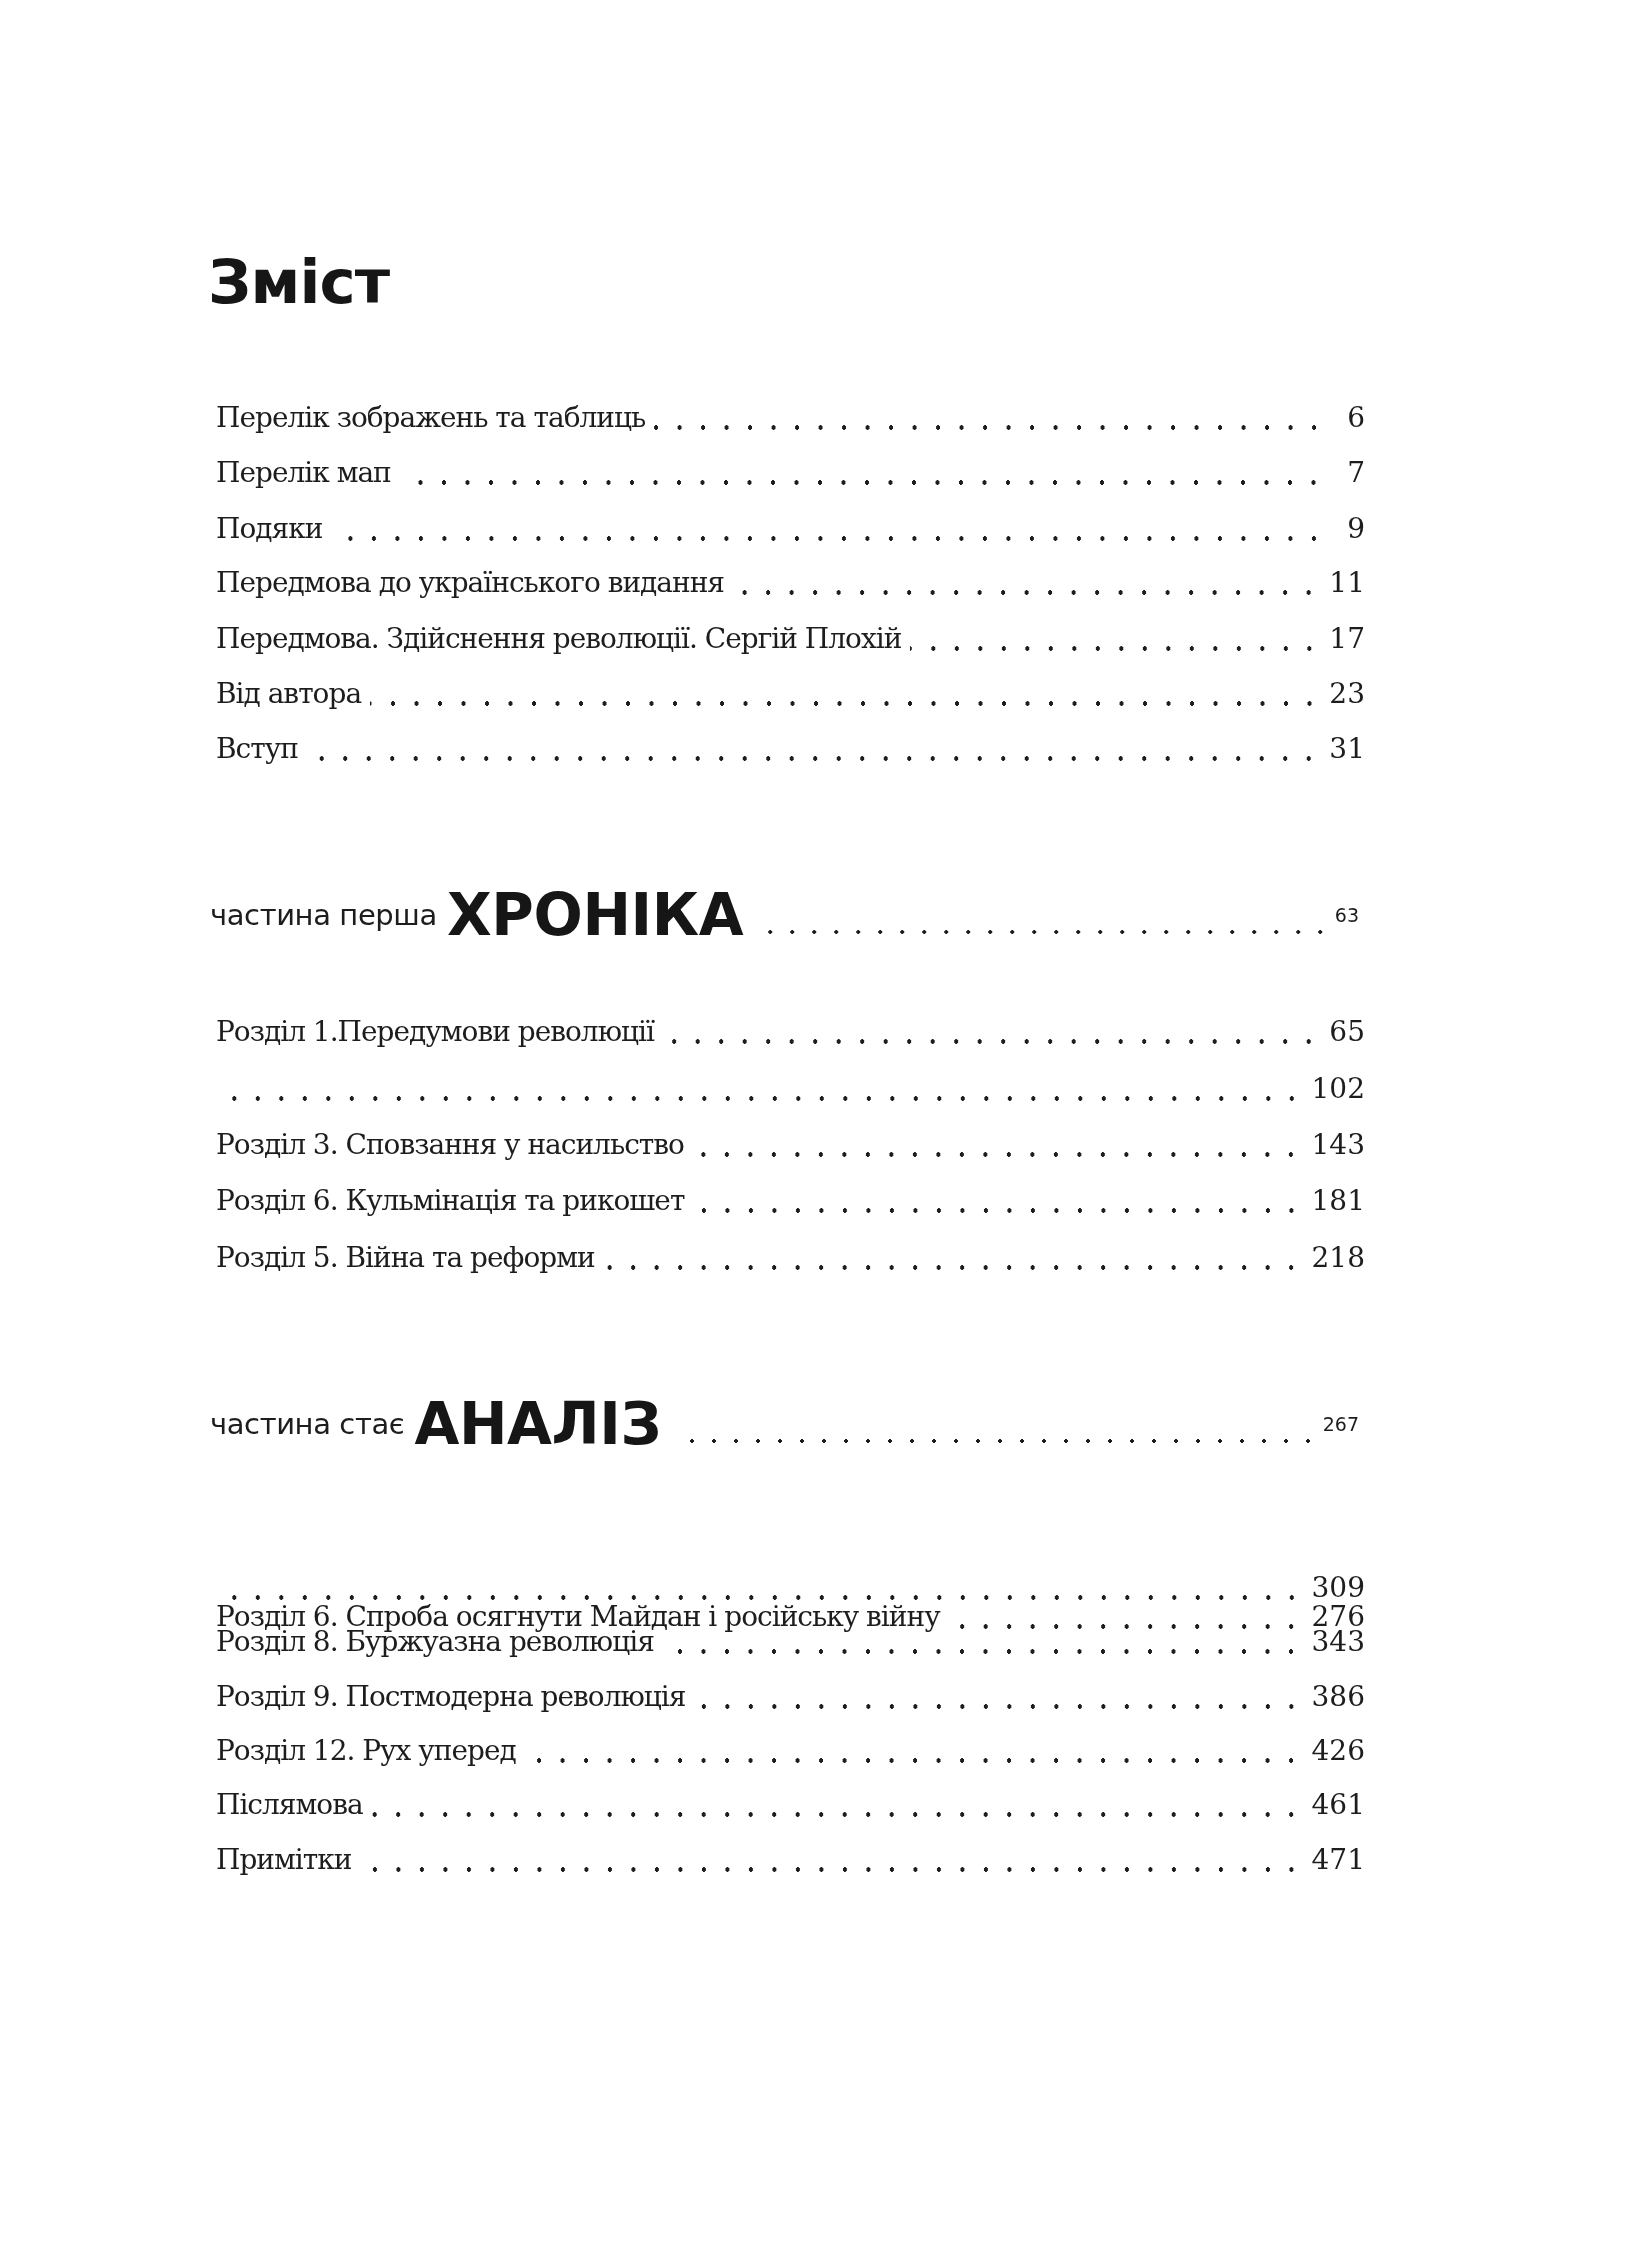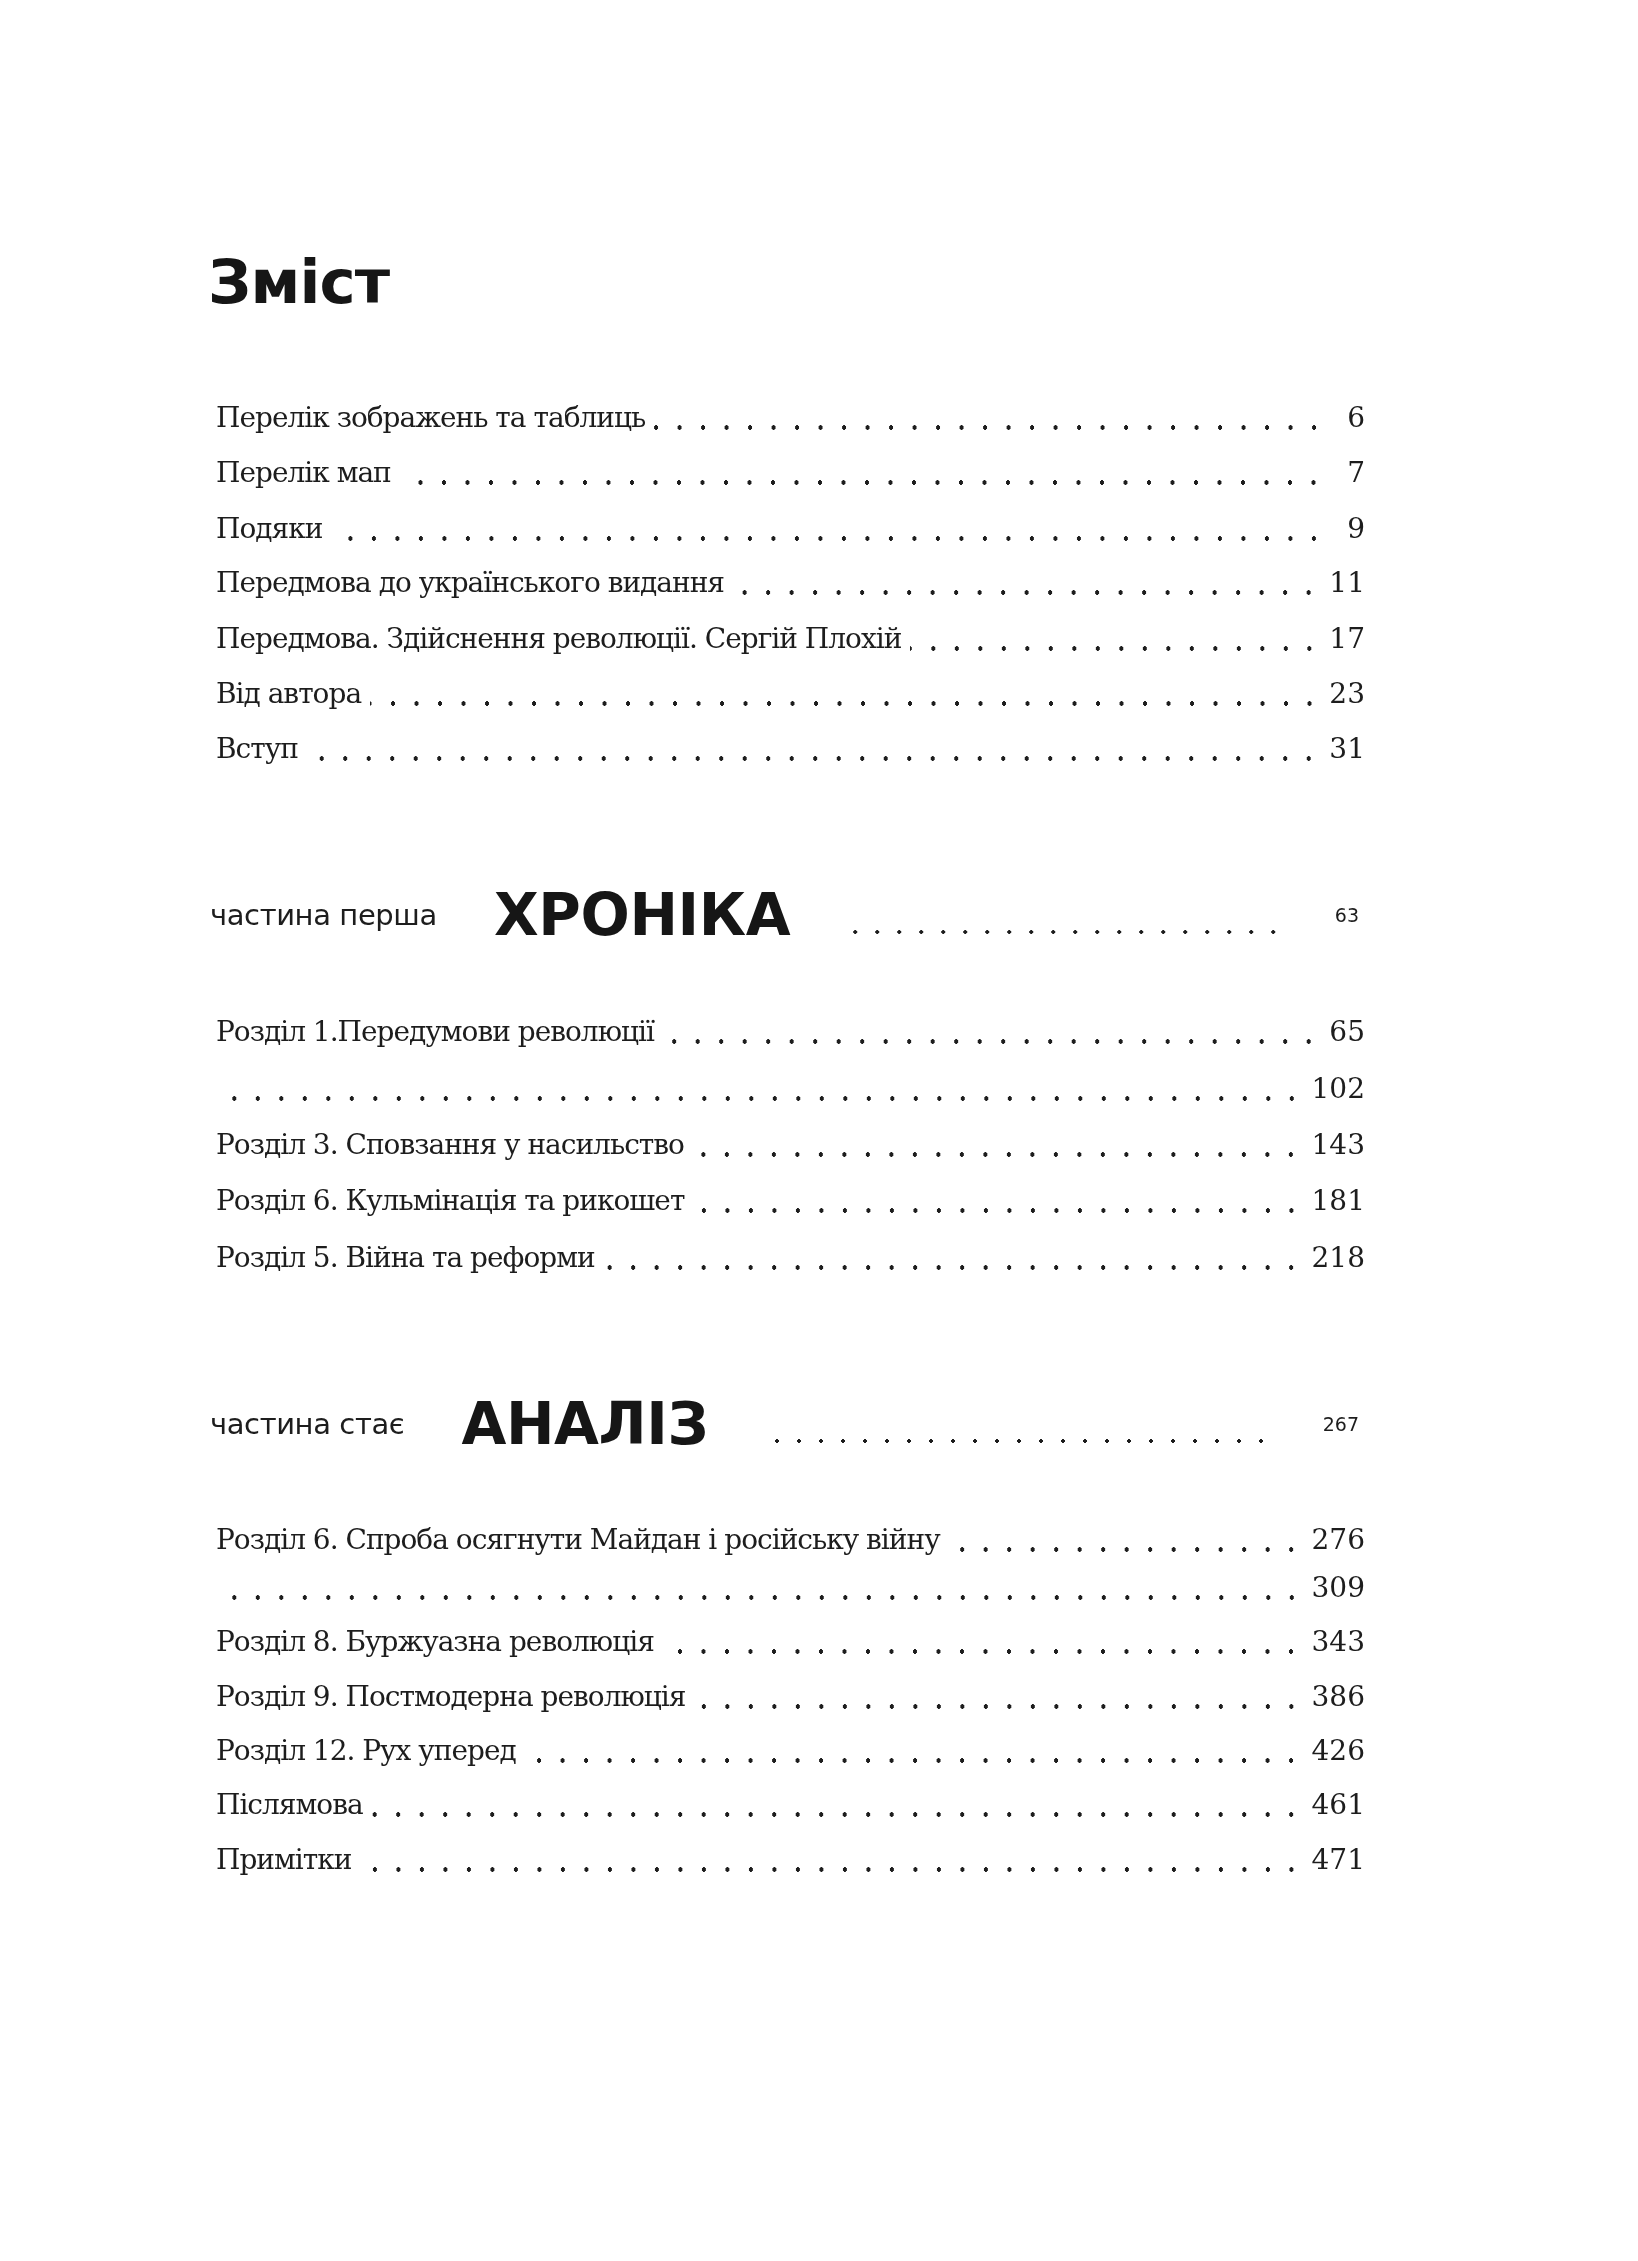--- a/index.html
+++ b/index.html
@@ -18,21 +18,21 @@
   }
   .row .label { white-space: nowrap; letter-spacing: -1px; transform-origin: left; }
   .row .leader {
     flex: 1; margin: 0 8.5px; height: 8.5px; align-self: center; position: relative; top: 10.2px;
     background-image: radial-gradient(circle, #1d1d1d 2px, transparent 2.3px);
     background-size: 23.5px 8.5px; background-repeat: repeat-x; background-position: right center;
   }
   .row .page { white-space: nowrap; min-width: 31px; text-align: right; }
   .part {
     position: absolute; left: 210px; width: 1149px; height: 68px;
-    display: flex; align-items: flex-start; line-height: 68px; gap: 47px;
+    display: flex; align-items: flex-start; line-height: 68px;
   }
   .part .prefix {
     font-family: "DejaVu Sans", sans-serif; font-size: 29px; color: #1d1d1d;
     white-space: nowrap; margin-right: 10.2px; letter-spacing: -0.4px;
   }
   .part .name {
     font-family: "DejaVu Sans", sans-serif; font-weight: bold; font-size: 58px;
     color: #161616; white-space: nowrap; letter-spacing: -0.4px;
   }
   .part .leader {
@@ -117,21 +117,21 @@
   <span class="page">218</span>
 </div>
 
 <div class="part" style="top:1390px">
   <span class="prefix">частина стає</span>
   <span class="name">АНАЛІЗ</span>
   <span class="leader"></span>
   <span class="page">267</span>
 </div>
 
-<div class="row" style="top:1512px">
+<div class="row" style="top:1589px">
   <span class="label">Розділ 6. Спроба осягнути Майдан і російську війну</span>
   <span class="leader"></span>
   <span class="page">276</span>
 </div>
 <div class="row" style="top:1560px">
   <span class="leader"></span>
   <span class="page">309</span>
 </div>
 <div class="row" style="top:1614px">
   <span class="label">Розділ 8. Буржуазна революція</span>

